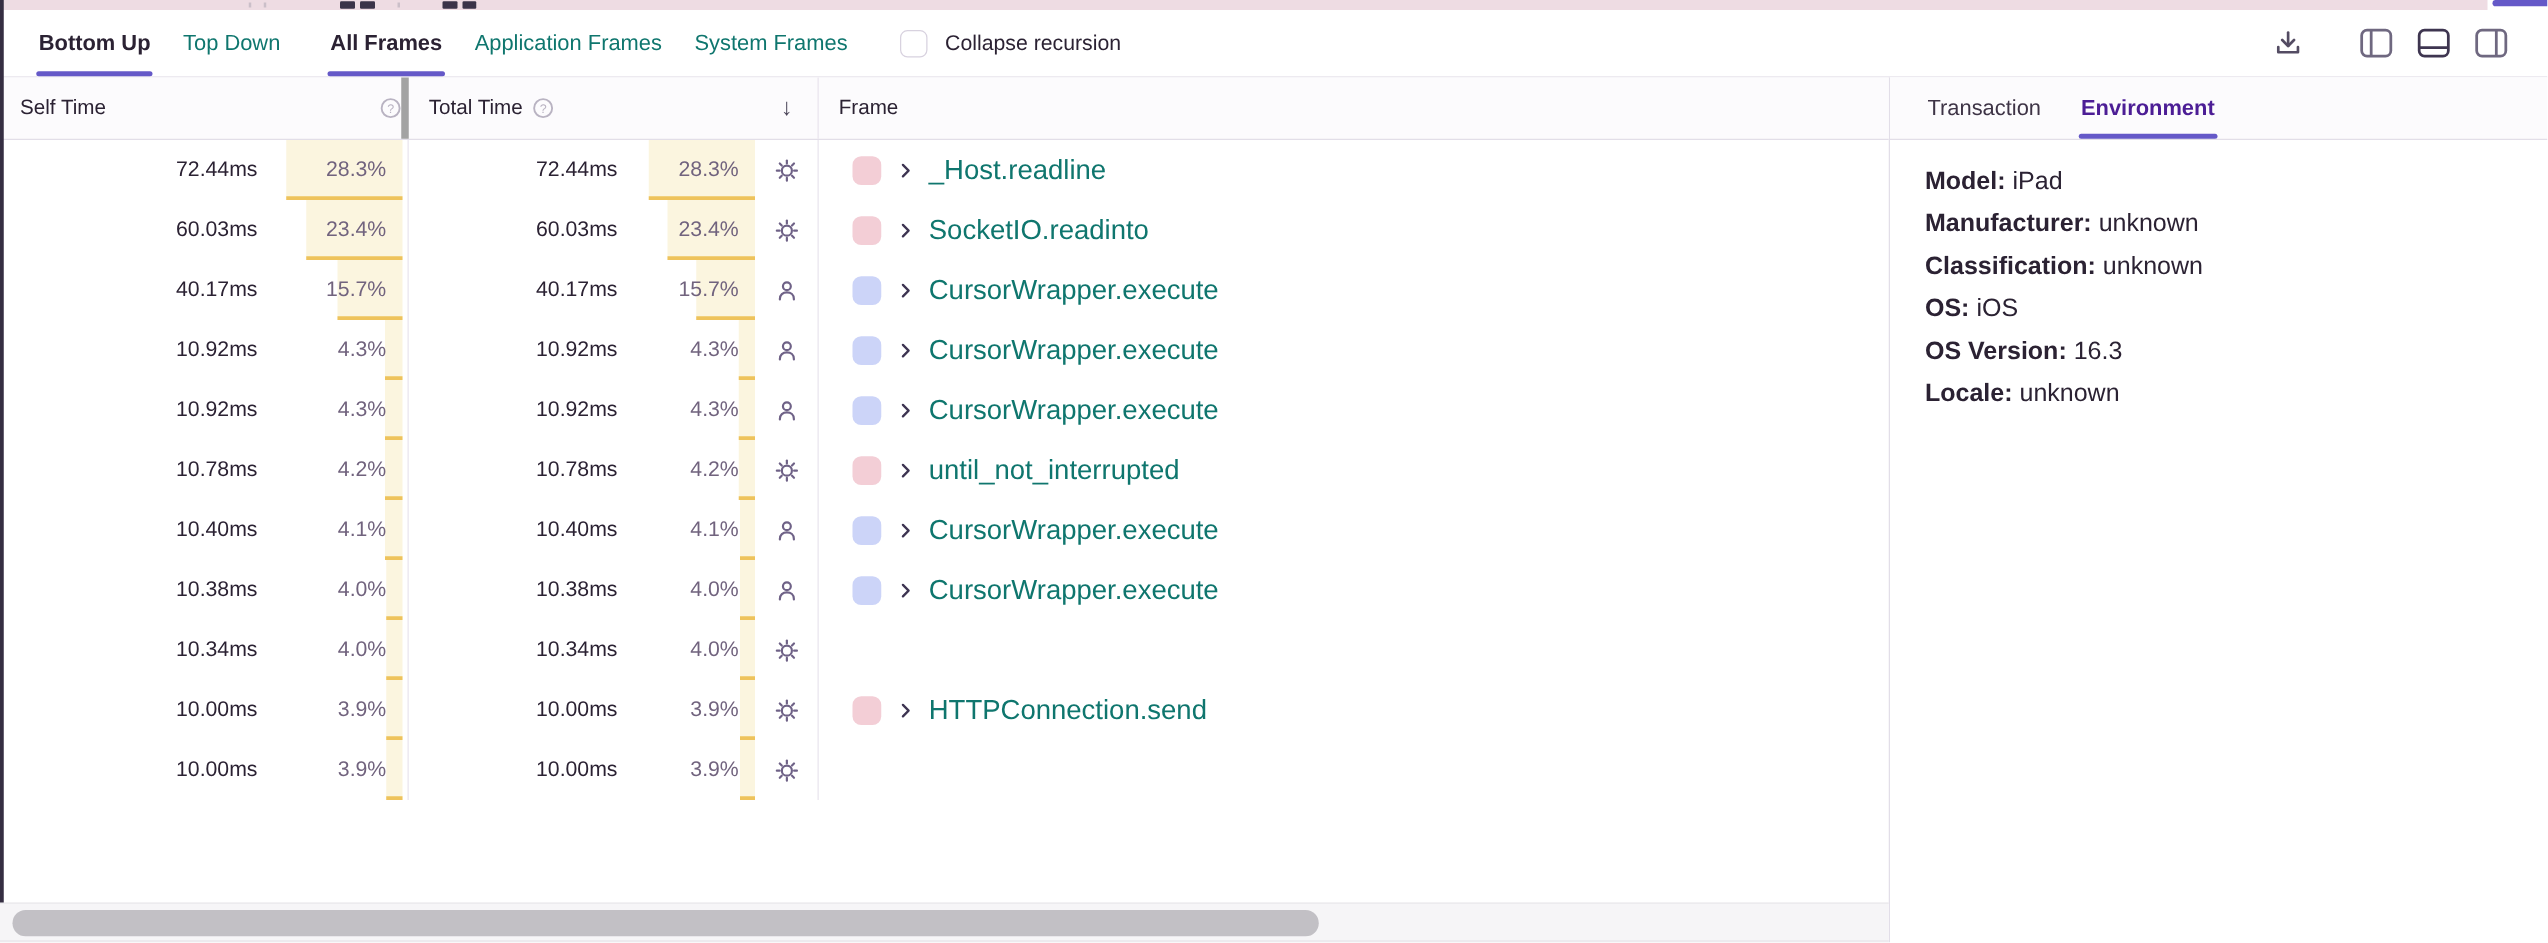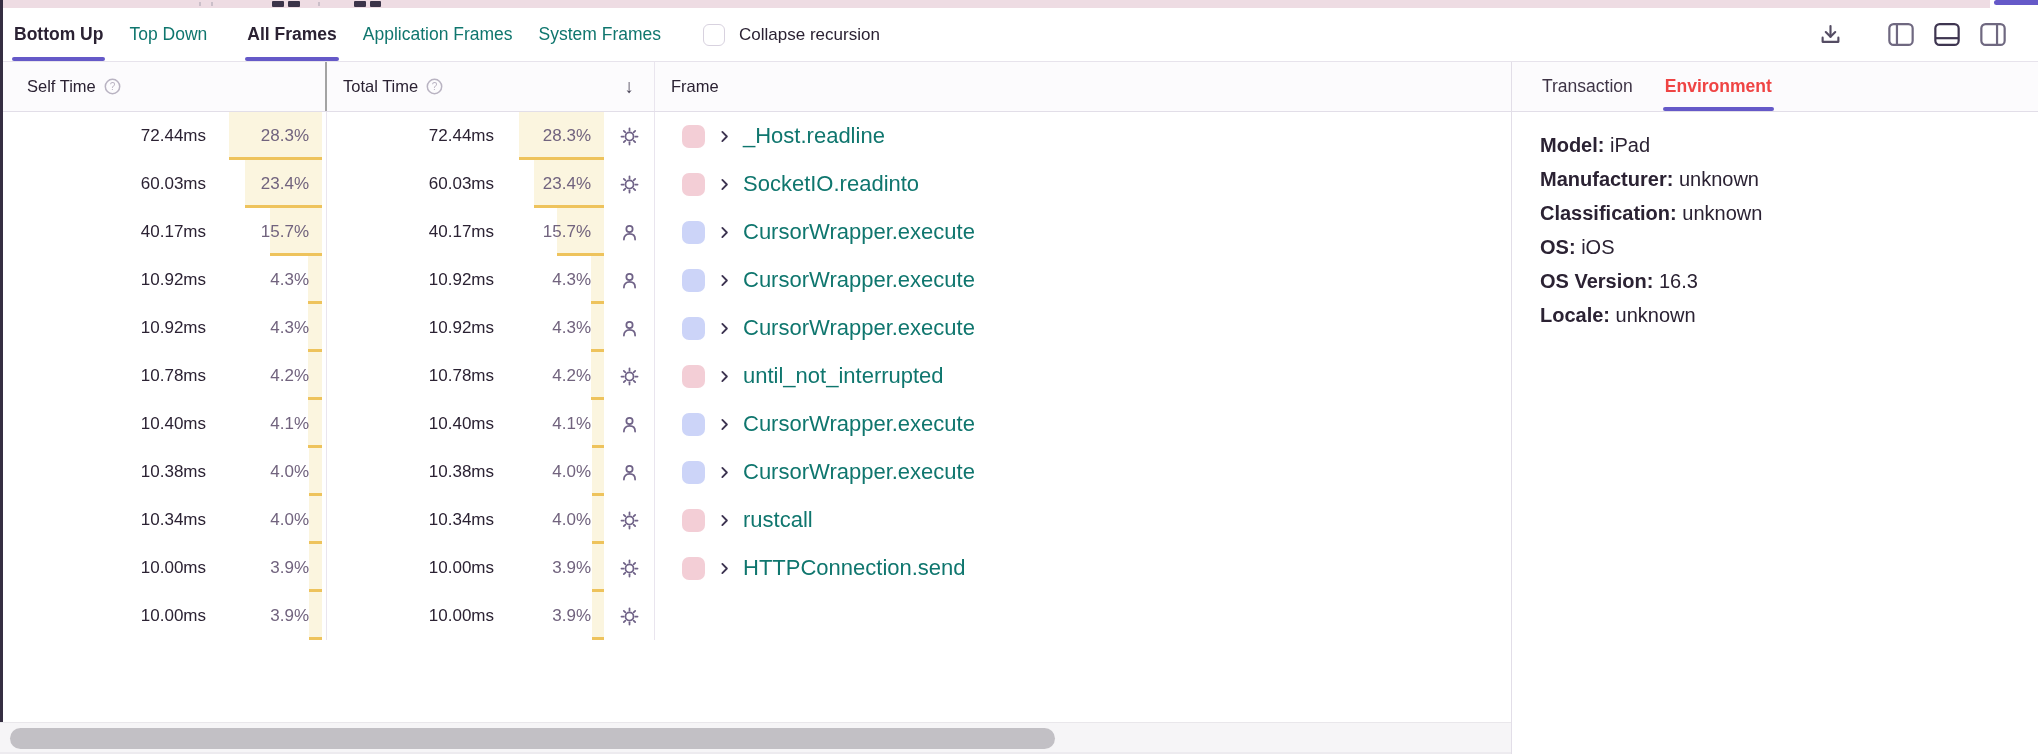--- a/index.html
+++ b/index.html
@@ -8,40 +8,40 @@
   .app { position:relative; width:2038px; height:754px; background:#fff; overflow:hidden; }
 
   
   .minimap-strip { position:absolute; left:0; top:0; width:1990px; height:8px; background:#eedce3; }
   .minimap-strip .mark { position:absolute; top:1px; height:6px; background:#3b3449; border-radius:1px; }
   .minimap-strip .tick { position:absolute; top:2px; height:4px; width:2px; background:#cbbfc9; }
   .minimap-accent { position:absolute; top:0; left:1994px; width:44px; height:5px; background:#6559c8; border-radius:3px 0 0 3px; }
 
   
   .toolbar { position:absolute; left:0; top:8px; width:2038px; height:54px; background:#fff;
-             border-bottom:1px solid #e7e3ec; display:flex; align-items:center; padding:0 30px 0 12px;justify-content:space-between; }
+             border-bottom:1px solid #e7e3ec; display:flex; align-items:center; padding:0 30px 0 29px;justify-content:space-between; }
   .tab { position:relative; height:100%; display:flex; align-items:center; font-size:17.5px; color:#0f766e;
          background:none; border:none; font-family:inherit; cursor:pointer; padding:0 2px; margin-right:22px; }
   .tab.active { font-weight:700; color:#2b2233; }
   .tab.active::after { content:""; position:absolute; left:0; right:0; bottom:0; height:4px; background:#6559c8; border-radius:2px; }
   .tab.group2 { margin-left:14px; }
   .collapse-wrap { display:flex; align-items:center; margin-left:18px; }
   .checkbox { width:22px; height:22px; border:1.5px solid #d8d2df; border-radius:6px; background:#fff; cursor:pointer; }
   .collapse-label { font-size:17px; color:#2b2233; margin-left:14px; }
   .toolbar-spacer { flex:1; }
   .icon-btn { background:none; border:none; cursor:pointer; display:flex; align-items:center; justify-content:center;
               padding:0; margin-left:16px; }
   .icon-btn.download { margin-right:26px; }
 
   
   .main { position:absolute; left:0; top:62px; width:2038px; height:692px; display:flex; }
   .table-area { position:relative; width:1512px; height:100%; border-right:1px solid #e2dee8; }
   .thead { display:flex; height:50px; border-bottom:1px solid #e2dee8; background:#fcfbfd; }
   .th { display:flex; align-items:center; font-size:16.5px; font-weight:500; color:#2b2233; }
-  .th-self { width:327px; border-right:2px solid #a3a3a3; padding-left:27px; }
+  .th-self { width:327px; border-right:6px solid #a3a3a3; padding-left:16px;justify-content:space-between; }
   .th-total { width:328px; border-right:1px solid #e9e5ee; padding-left:16px; padding-right:20px; }
   .th-frame { flex:1; padding-left:16px; }
   .help { margin-left:8px; display:inline-flex; cursor:pointer; }
   .sort-arrow { margin-left:auto; font-size:19px; color:#4a4458; cursor:pointer; }
 
   .rows { height:560px; overflow:hidden; }
   .row { display:flex; height:48px; cursor:pointer; }
   .cell-time { display:flex; align-items:stretch; }
   .c1 { width:327px; border-right:1px solid #e9e5ee; }
   .c2 { width:328px; border-right:1px solid #e9e5ee; }
@@ -61,21 +61,21 @@
   
   .hscroll { position:absolute; left:0; bottom:0; width:1511px; height:32px; background:#f6f5f7;
              border-top:1px solid #e9e7eb; border-bottom:2px solid #edebef; }
   .hscroll .thumb { position:absolute; left:10px; top:5px; width:1045px; height:21px; background:#c2c0c5; border-radius:11px; cursor:pointer; }
 
   
   .side { flex:1; display:flex; flex-direction:column; background:#fff; }
   .side-tabs { height:50px; border-bottom:1px solid #e2dee8; background:#fcfbfd; display:flex; align-items:center; padding-left:28px; }
   .side-tab { position:relative; height:100%; display:flex; align-items:center; font-size:17.5px; color:#3e3446;
               background:none; border:none; font-family:inherit; cursor:pointer; padding:0 2px; margin-right:28px; }
-  .side-tab.active { font-weight:700; color:#ef4444; }
+  .side-tab.active { font-weight:700; color:#4c1d95; }
   .side-tab.active::after { content:""; position:absolute; left:0; right:0; bottom:0; height:4px; background:#6559c8; border-radius:2px; }
   .side-content { padding:16px 24px 0 28px; }
   .env-line { font-size:20px; line-height:34px; color:#2b2233; }
   .env-line b { font-weight:700; }
 
   .left-edge { position:absolute; left:0; top:0; width:3px; height:722px; background:#352e42; }
 
   svg { display:block; }
 </style>
 </head>
@@ -494,29 +494,20 @@
                     <line x1="18.6" y1="12" x2="21.2" y2="12"></line>
               <line x1="5.5" y1="5.5" x2="7.3" y2="7.3"></line>
                     <line x1="16.7" y1="16.7" x2="18.5" y2="18.5"></line>
               <line x1="5.5" y1="18.5" x2="7.3" y2="16.7"></line>
                     <line x1="16.7" y1="7.3" x2="18.5" y2="5.5"></line>
             </svg>
           </span>
 
         </span>
       </div>
-      <div class="cell-frame">
-        <span class="chip" style="background: rgb(243, 206, 214);"></span>
-        <span class="chev">
-          <svg width="13" height="13" viewBox="0 0 12 12" fill="none" stroke="#3d3451" stroke-width="1.7" stroke-linecap="round" stroke-linejoin="round">
-                  <path d="M4 1.8l4.2 4.2L4 10.2"></path>
-                </svg>
-        </span>
-        <span class="frame-name">rustcall</span>
-      </div>
     </div>
 
     <div class="row">
       <div class="cell-time c1">
         <span class="ms">10.00ms</span>
         <span class="pct-box">
           <span class="bar" style="width: 13px;"></span>
           <span class="pct-text">3.9%</span>
         </span>
         <span class="tail1"></span>

